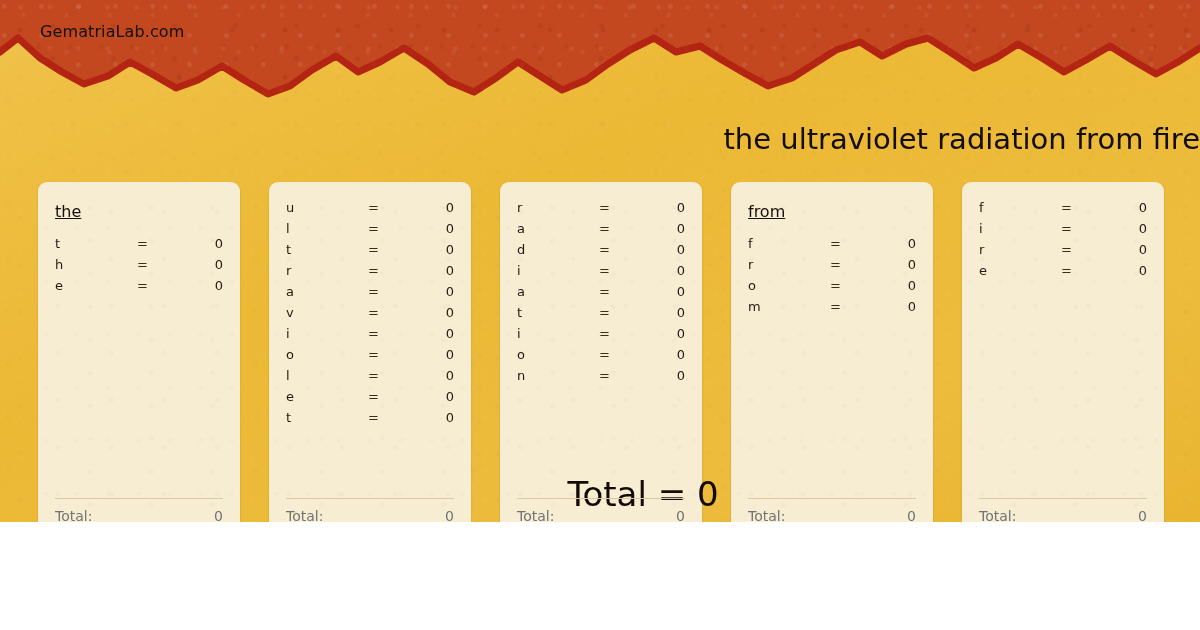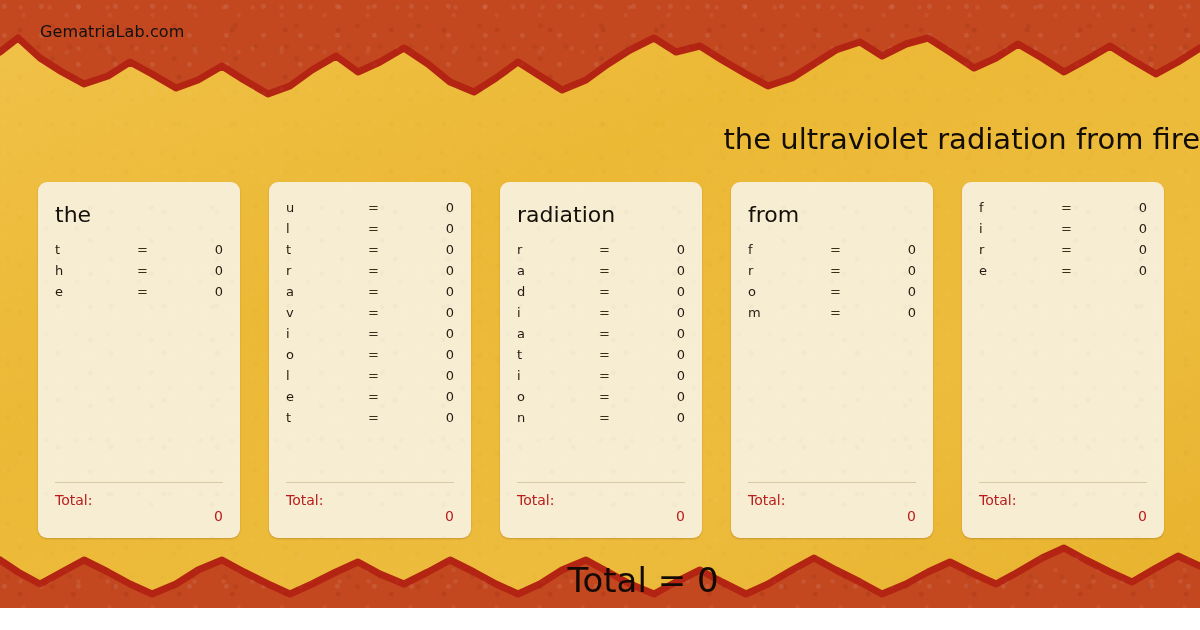--- a/index.html
+++ b/index.html
@@ -9,21 +9,21 @@
   body {
     width: 1200px;
     height: 630px;
     overflow: hidden;
     font-family: "DejaVu Sans", "Liberation Sans", sans-serif;
   }
 
   #page {
     position: relative;
     width: 1200px;
-    height: 608px;
+    height: 522px;
     background: #c3471f;
     overflow: hidden;
   }
 
   
   .grain {
     position: absolute;
     inset: 0;
     pointer-events: none;
     opacity: .30;
@@ -109,26 +109,27 @@
     padding: 18px 17px 0 17px;
     display: flex;
     flex-direction: column;
     box-shadow: 0 1px 2px rgba(90,50,10,.25);
     overflow: hidden;
   }
   .card .grain { opacity: .16; }
 
   .card-title {
     position: relative;
-    font-size: 22px;
+    font-size: 16px;
     color: #16100a;
     line-height: 1;
     margin: 4px 0 16px 0;
     white-space: nowrap;
     z-index: 2;
+    text-decoration: underline;
   }
 
   .rows {
     position: relative;
     z-index: 2;
     flex: 1 1 auto;
   }
   .row {
     display: flex;
     align-items: baseline;
@@ -142,22 +143,21 @@
 
   .card-foot {
     position: relative;
     z-index: 2;
     border-top: 1px solid #d8c8a4;
     padding: 9px 0 0 0;
     margin-bottom: 14px;
     display: flex;
     align-items: baseline;
     font-size: 14px;
-    color: #b91c1c;
-    flex-direction: column;
+    color: #737373;
   }
   .card-foot .val { margin-left: auto; }
 </style>
 </head>
 <body>
 
 <div id="page">
 
   <div class="grain"></div>
 
@@ -308,21 +308,20 @@
     <span class="val">0</span>
   </div>
         </div>
     <div class="card-foot">
       <span class="lbl">Total:</span>
       <span class="val">0</span>
     </div>
   </div>
       <div class="card">
     <div class="grain"></div>
-    <div class="card-title">radiation</div>
     <div class="rows">
           <div class="row">
     <span class="letter">r</span>
     <span class="eq">=</span>
     <span class="val">0</span>
   </div>
           <div class="row">
     <span class="letter">a</span>
     <span class="eq">=</span>
     <span class="val">0</span>

